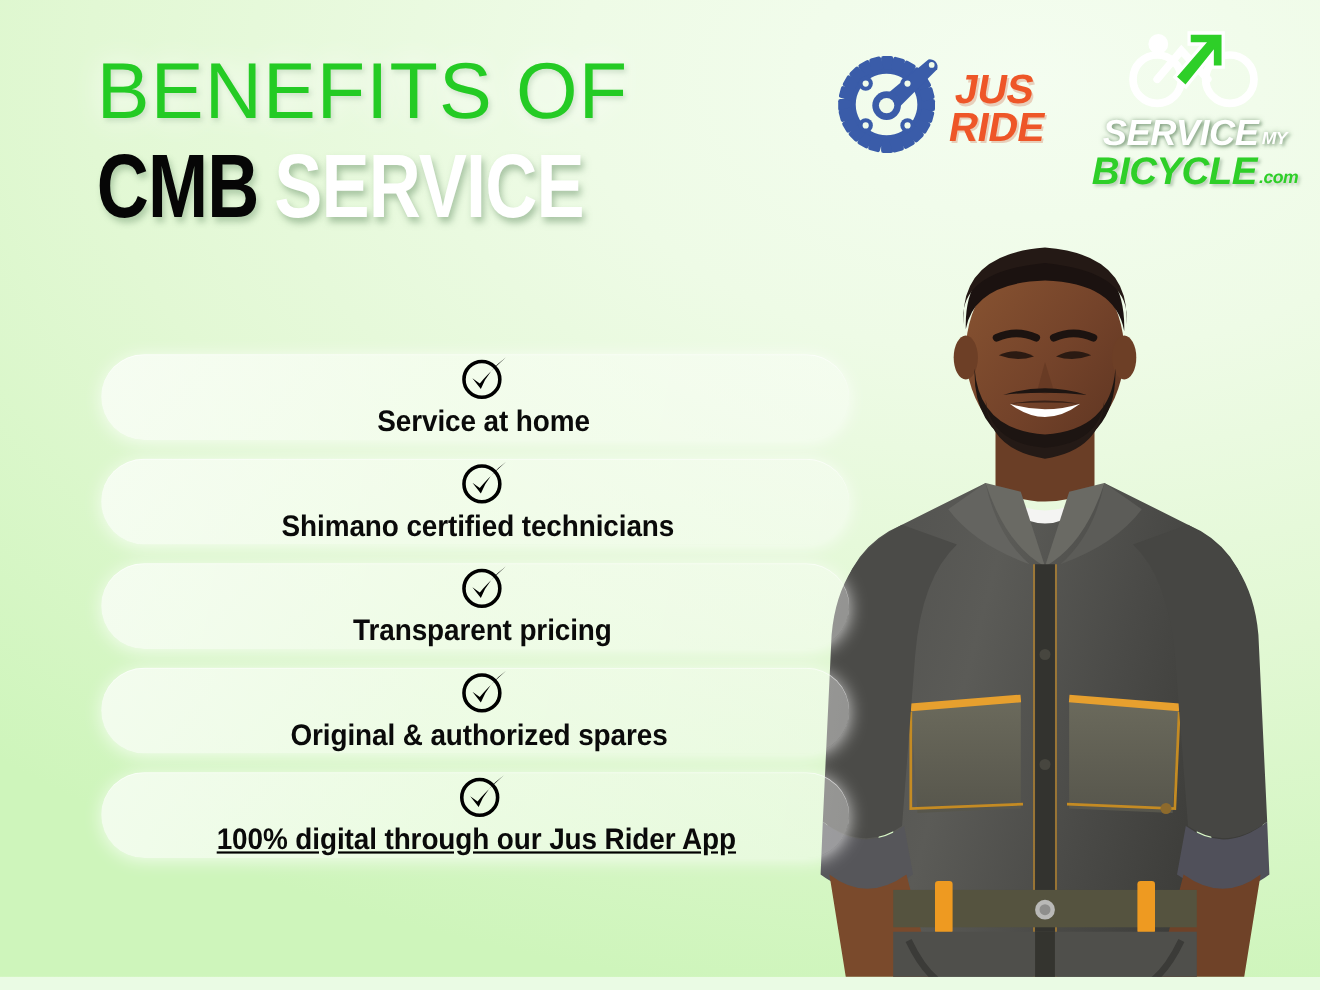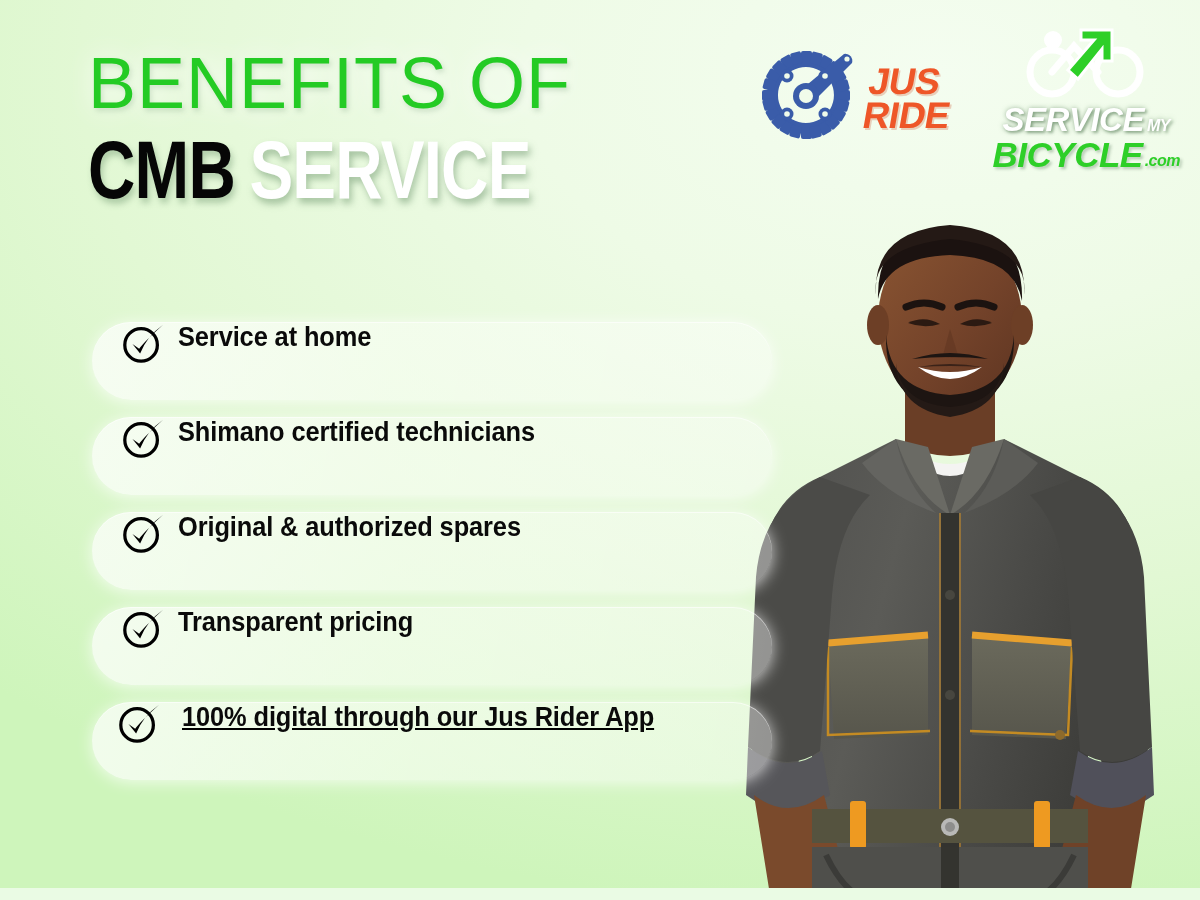--- a/index.html
+++ b/index.html
@@ -132,23 +132,25 @@
     left: 92px;
     top: 322px;
     width: 680px;
   }
   .benefit-pill {
     position: relative;
     height: 78px;
     margin-bottom: 17px;
     border-radius: 39px;
     display: flex;
+    align-items: center;
     padding-left: 28px;
     background: linear-gradient(100deg, rgba(255,255,255,0.72) 0%, rgba(250,255,246,0.62) 45%, rgba(255,255,255,0.40) 100%);
     box-shadow: 0 2px 16px rgba(255,255,255,0.75), inset 0 1px 0 rgba(255,255,255,0.6);
+    flex-direction: column;
   }
   .benefit-pill:nth-child(5) {
     padding-left: 24px;
     text-decoration: underline;
   }
   .check-icon {
     flex: 0 0 auto;
     width: 46px;
     height: 46px;
     margin-right: 12px;
@@ -385,31 +387,31 @@
       <span class="benefit-label">Shimano certified technicians</span>
     </div>
 
     <div class="benefit-pill">
       <span class="check-icon">
         <svg viewBox="0 0 48 48">
           <circle cx="22" cy="26" r="17" fill="none" stroke="#000" stroke-width="3.4"></circle>
           <path d="M13 25 L21 35 Q28 17 45 5 Q26 22 20 30 Z" fill="#000"></path>
         </svg>
       </span>
-      <span class="benefit-label">Original &amp; authorized spares</span>
+      <span class="benefit-label">Transparent pricing</span>
     </div>
 
     <div class="benefit-pill">
       <span class="check-icon">
         <svg viewBox="0 0 48 48">
           <circle cx="22" cy="26" r="17" fill="none" stroke="#000" stroke-width="3.4"></circle>
           <path d="M13 25 L21 35 Q28 17 45 5 Q26 22 20 30 Z" fill="#000"></path>
         </svg>
       </span>
-      <span class="benefit-label">Transparent pricing</span>
+      <span class="benefit-label">Original &amp; authorized spares</span>
     </div>
 
     <div class="benefit-pill">
       <span class="check-icon">
         <svg viewBox="0 0 48 48">
           <circle cx="22" cy="26" r="17" fill="none" stroke="#000" stroke-width="3.4"></circle>
           <path d="M13 25 L21 35 Q28 17 45 5 Q26 22 20 30 Z" fill="#000"></path>
         </svg>
       </span>
       <span class="benefit-label">100% digital through our Jus Rider App</span>

